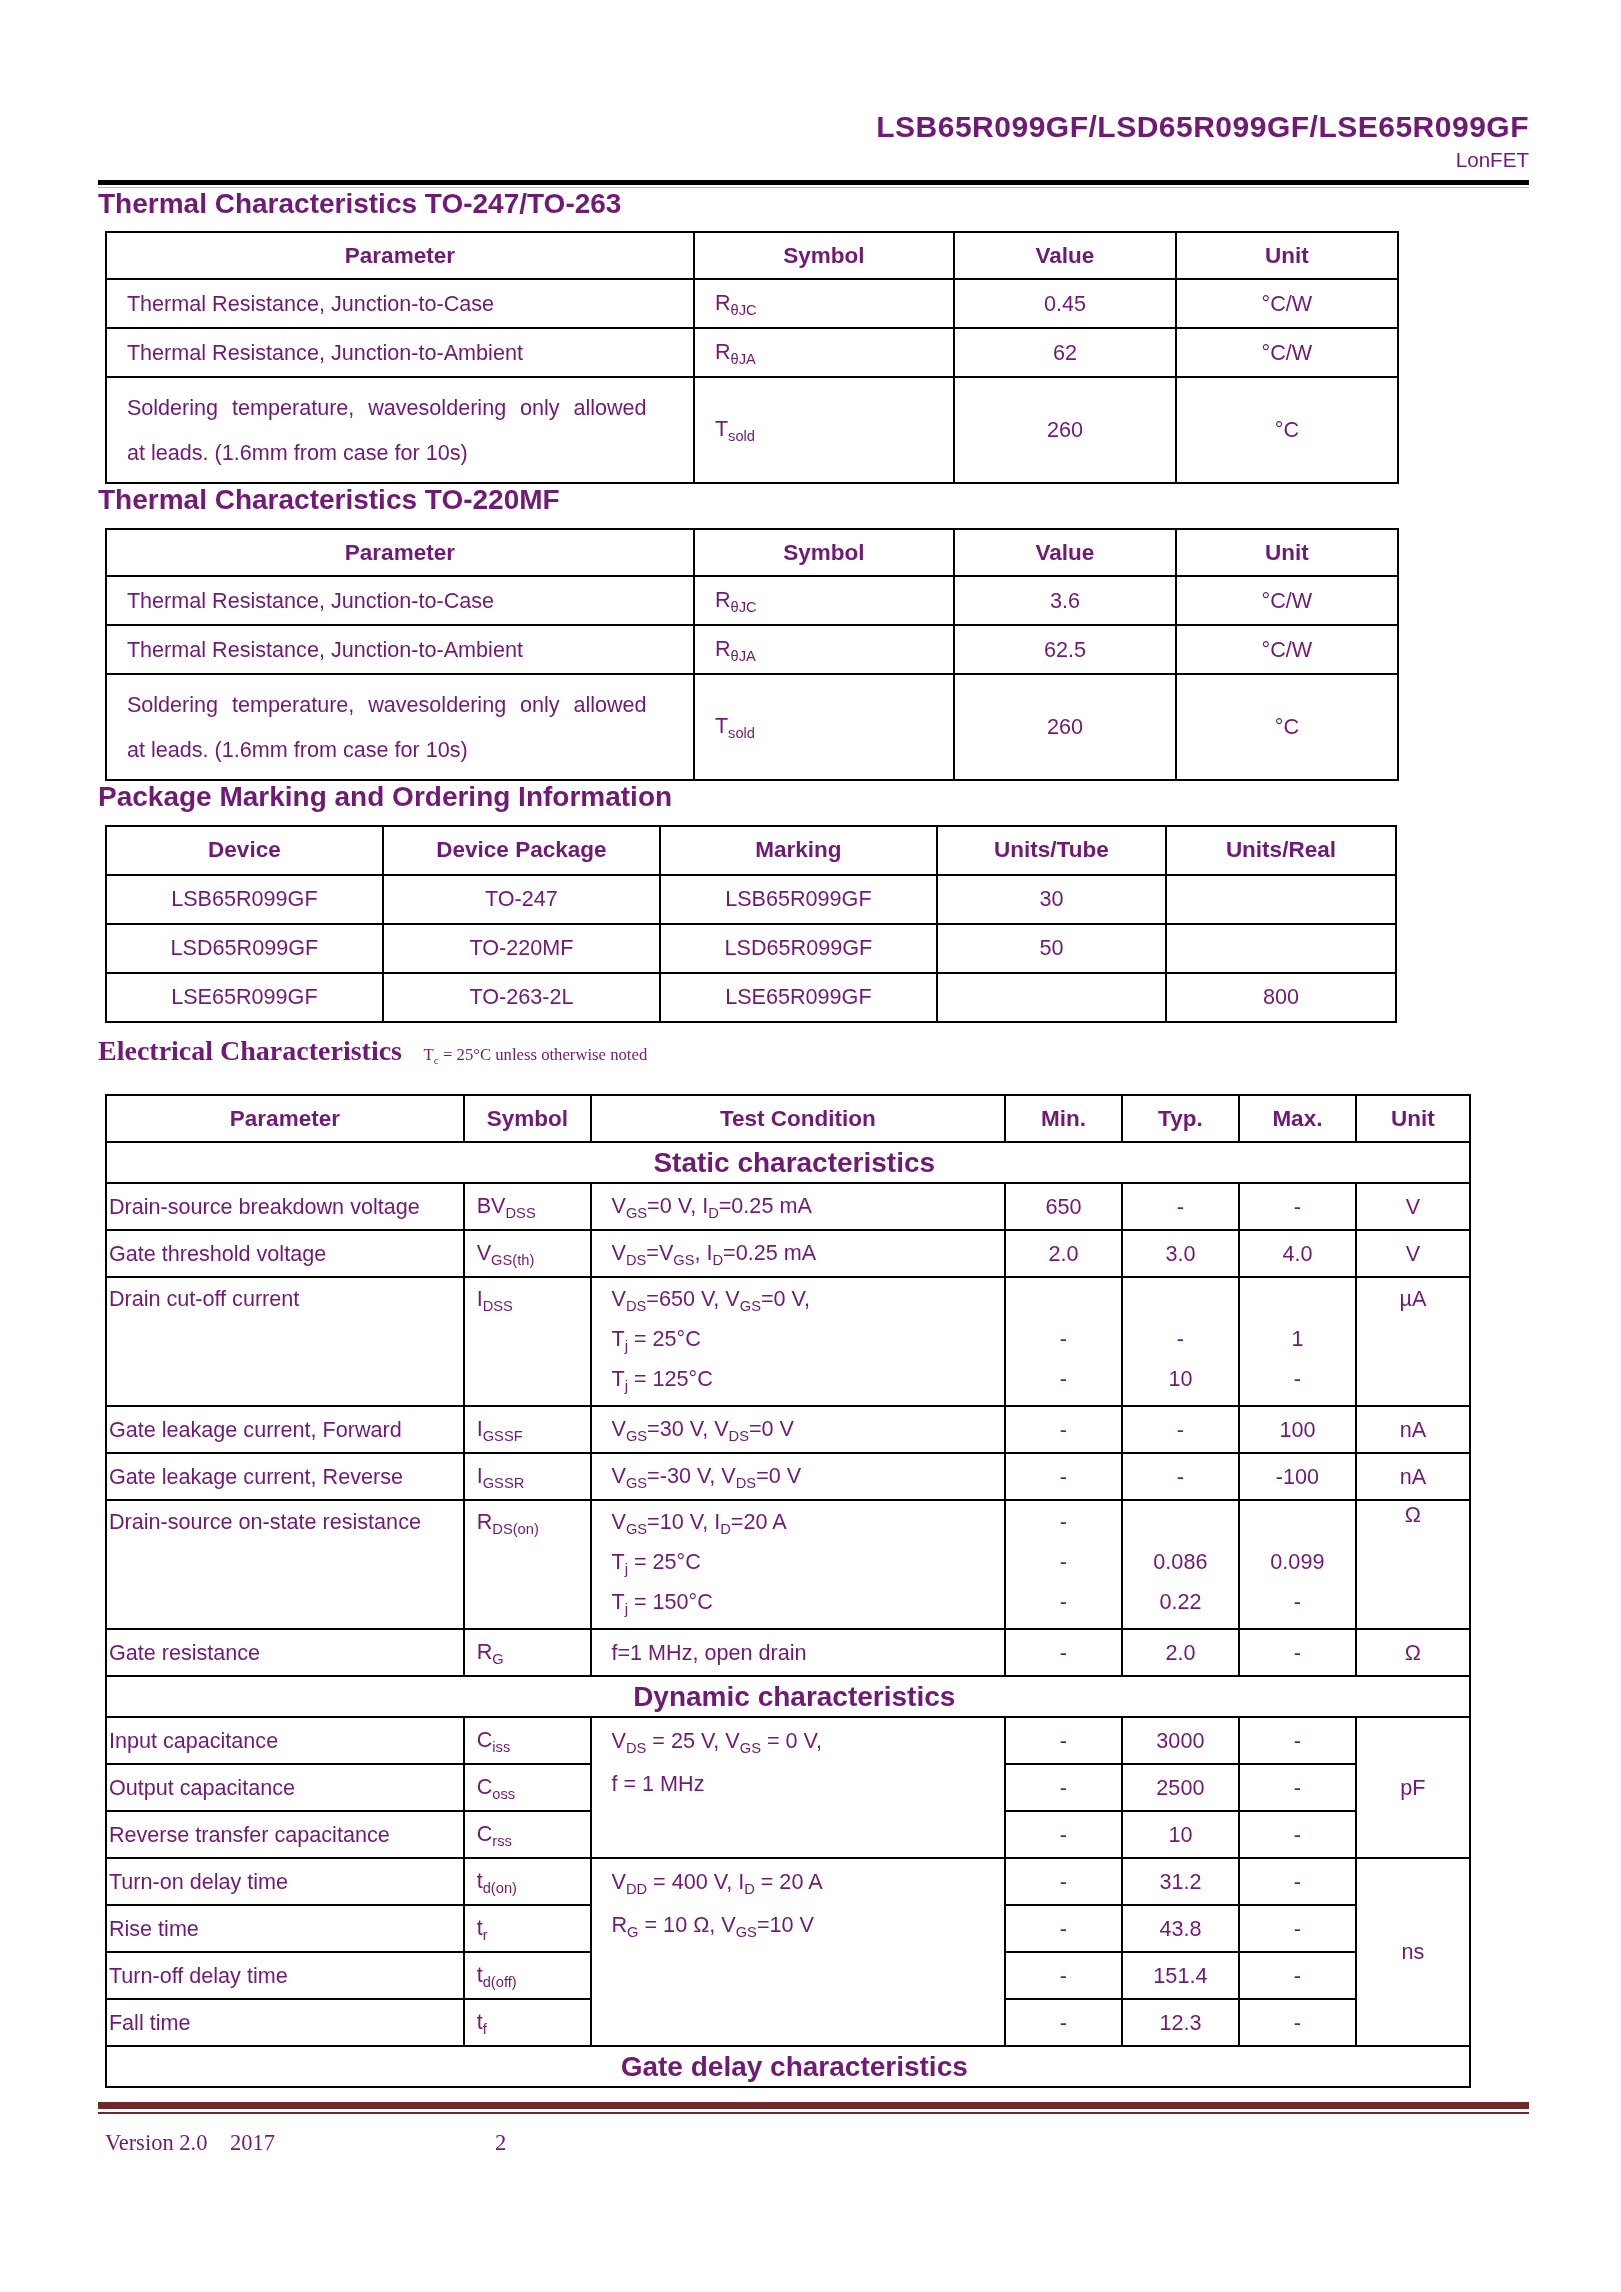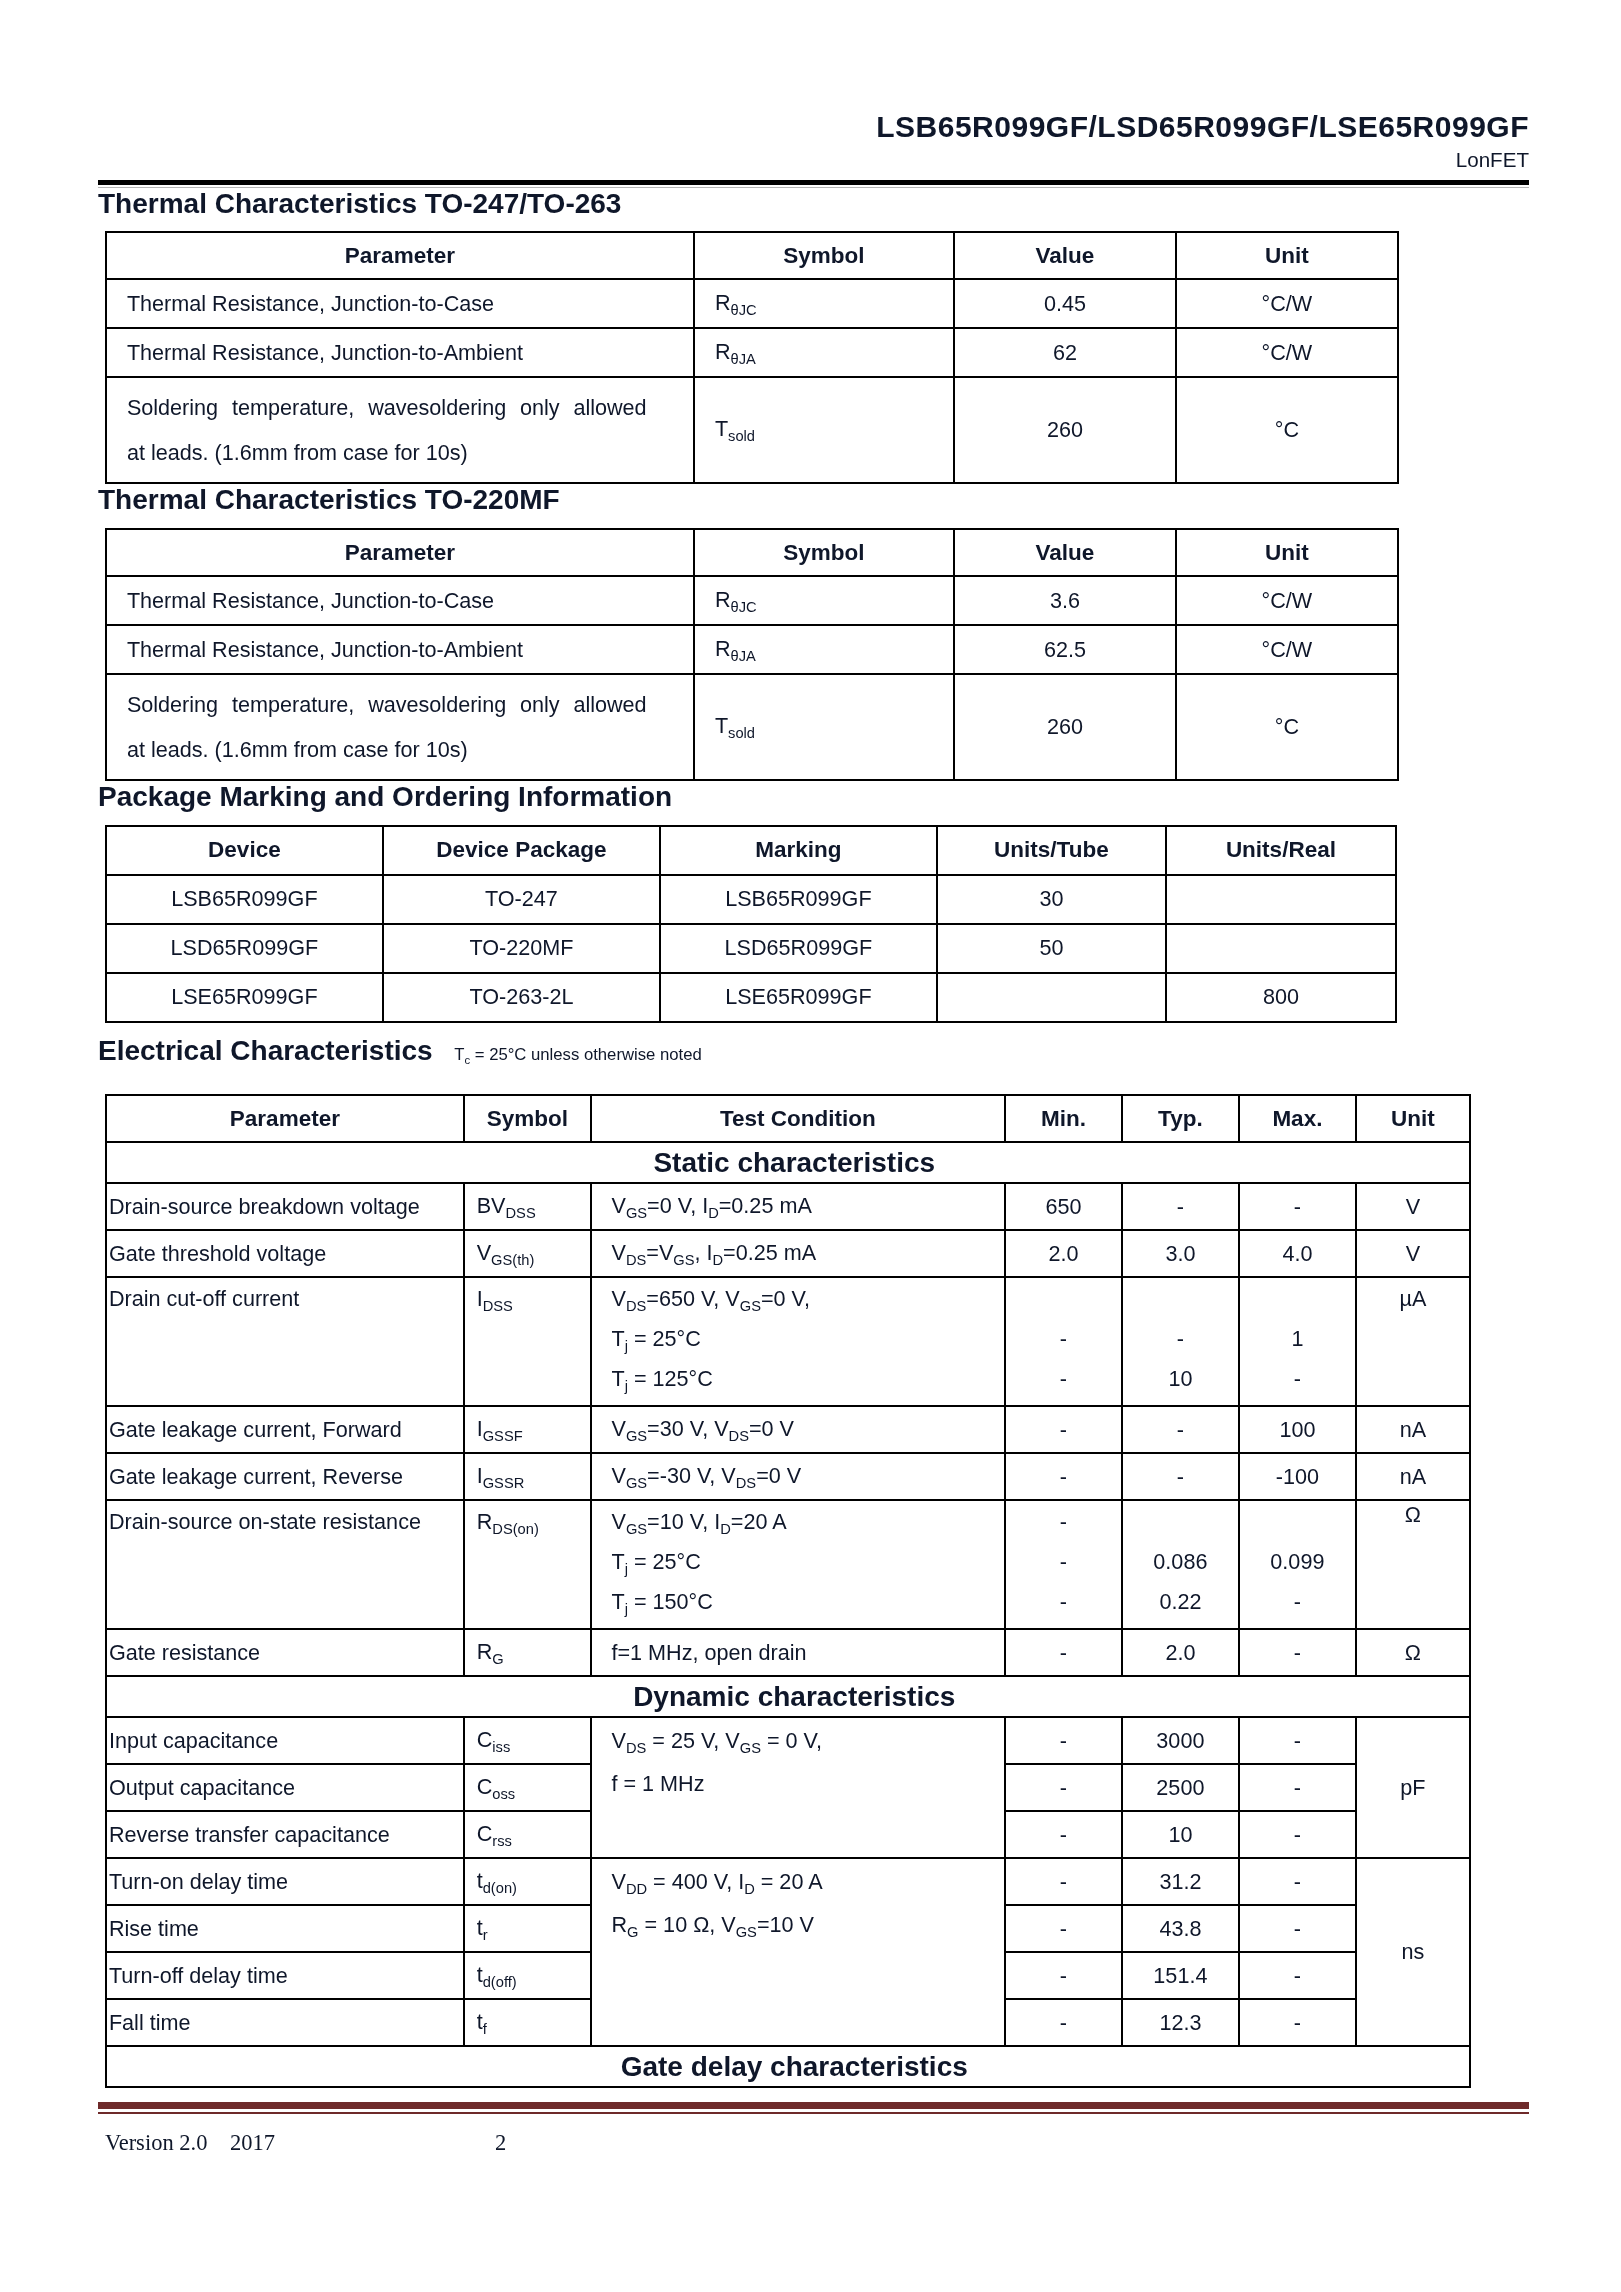--- a/index.html
+++ b/index.html
@@ -1,30 +1,30 @@
 <!DOCTYPE html>
 <html><head>
 <meta charset="utf-8">
 <style>
   html,body{margin:0;padding:0;background:#e8e8e8;}
   .page{position:relative;width:1621px;height:2293px;background:#ffffff;overflow:hidden;
-        font-family:"Liberation Sans","DejaVu Sans",sans-serif;color:#0f172a;}
+        font-family:"Liberation Sans","DejaVu Sans",sans-serif;color:#701a75;}
   .content{position:absolute;left:98px;top:0;width:1431px;}
 
   
   .doc-title{margin-top:110px;text-align:right;font-size:30px;font-weight:bold;letter-spacing:0.5px;}
   .doc-sub{margin-top:3.9px;text-align:right;font-size:20.6px;}
   .hr-black{margin-top:7.8px;height:4.9px;background:#000;}
   .hr-gray{margin-top:2px;height:1px;background:#b5b5b5;}
 
   h2.sec{font-size:28px;font-weight:bold;margin:0;}
   .h-thermal1{margin-top:15.7px;}
   .h-thermal2{margin-top:49px;}
   .h-package{margin-top:37px;}
-  .h-elec{margin-top:49px;display:flex;align-items:baseline;}
+  .h-elec{margin-top:49px;display:flex;align-items:baseline;font-family:Liberation Serif, serif;}
   .elec-note{font-size:16.7px;font-weight:normal;margin-left:21.6px;margin-top:22px;}
 
   table{border-collapse:collapse;table-layout:fixed;margin-left:6.9px;margin-top:11.8px;}
   table,td,th{border:2px solid #000;}
   table{border-width:2.9px;}
   th{font-size:22.5px;font-weight:bold;text-align:center;border-bottom-width:2.9px;}
   td{font-size:21.6px;}
 
   
   .t-thermal{width:1292px;}

